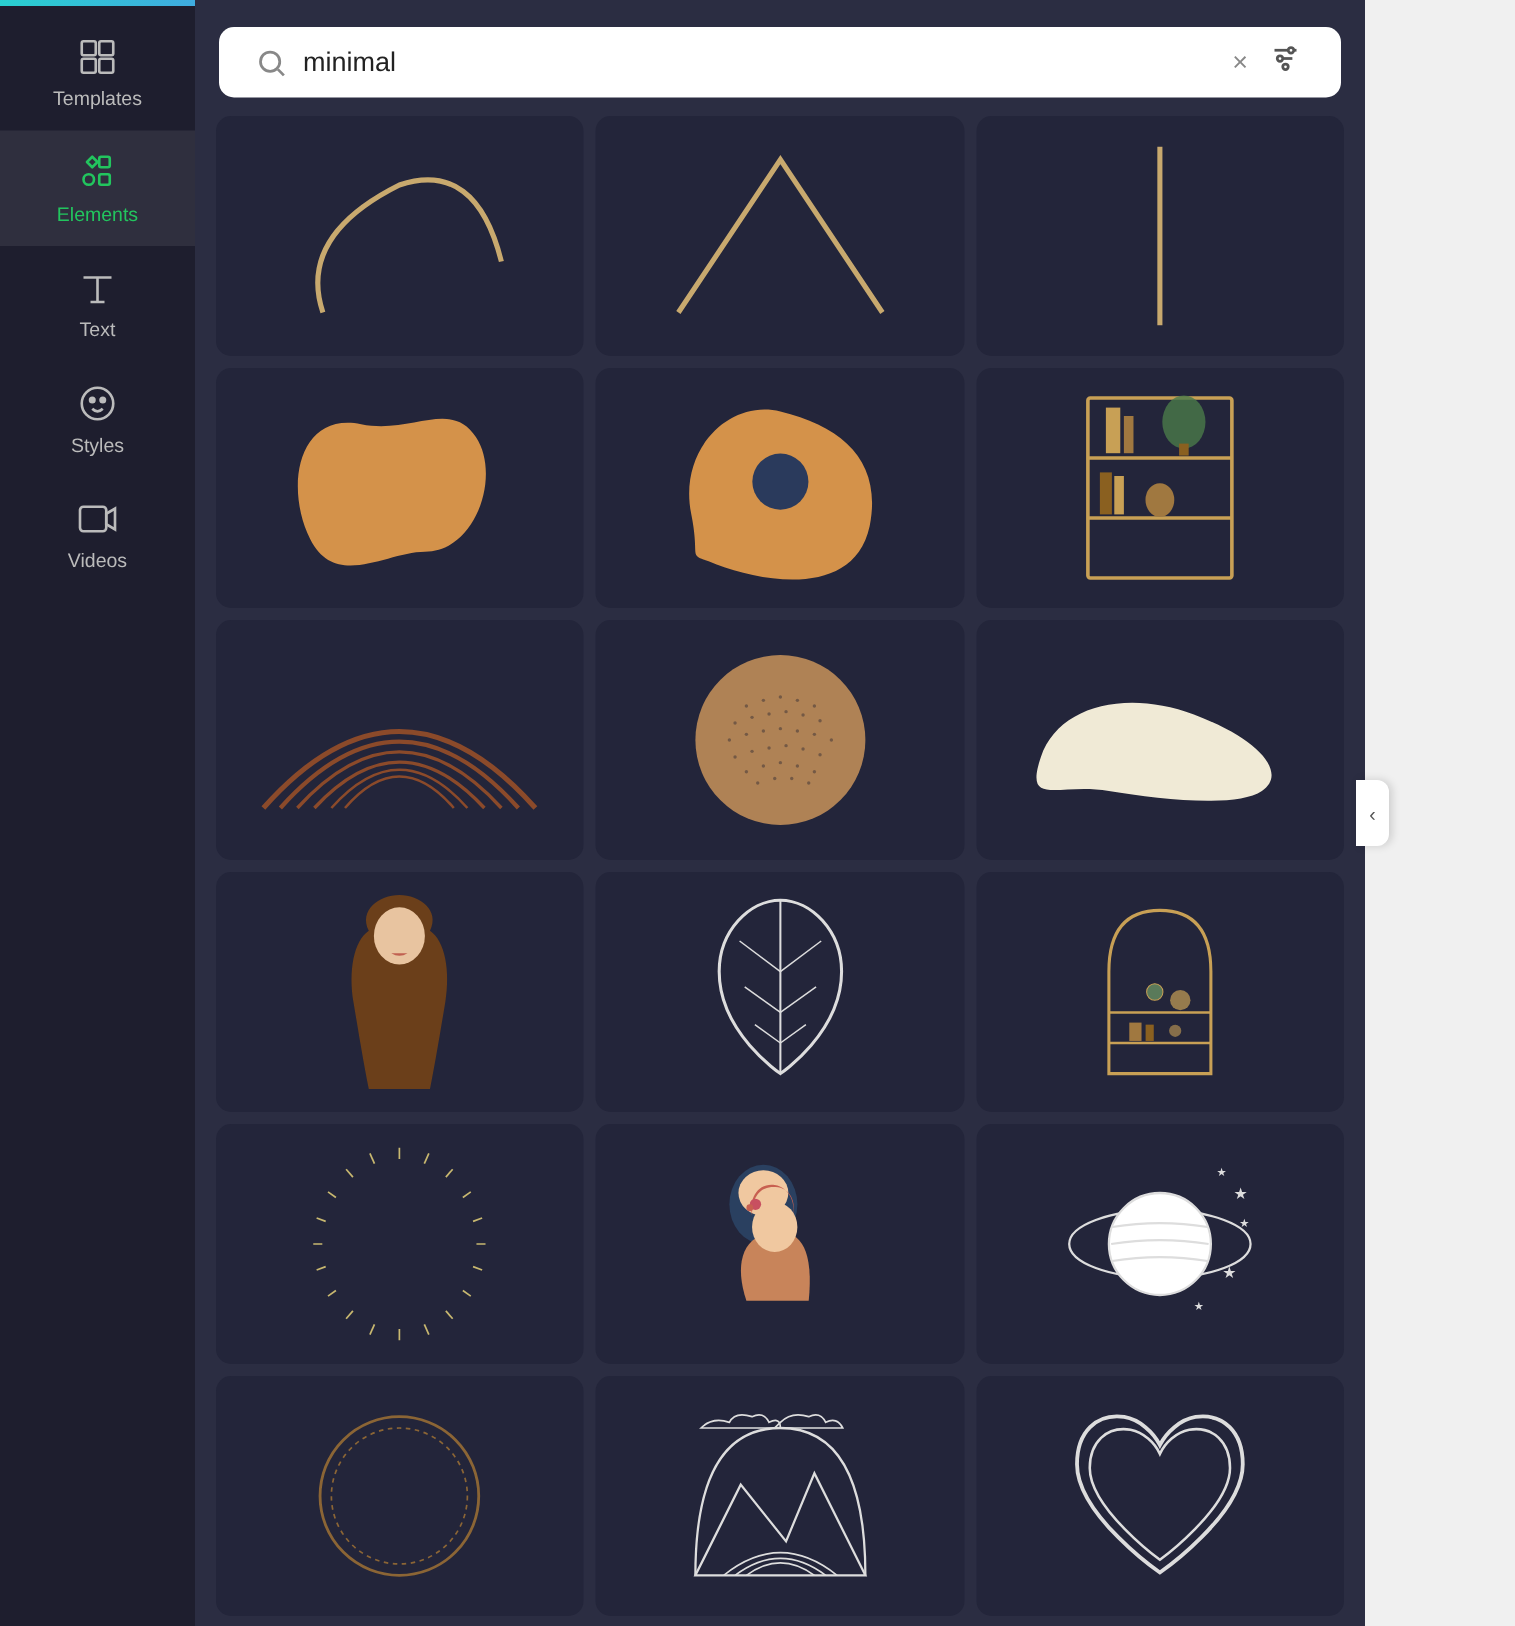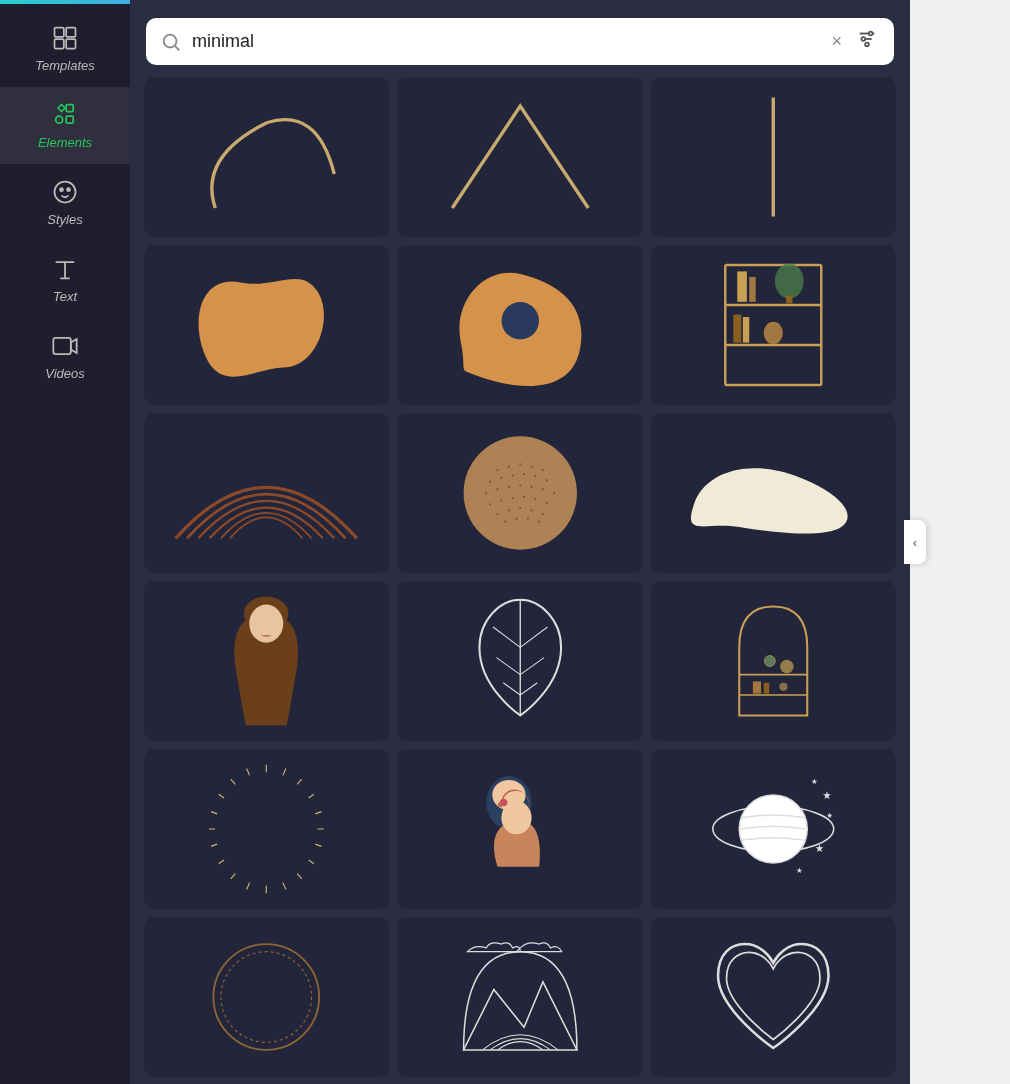--- a/index.html
+++ b/index.html
@@ -21,21 +21,20 @@
       width: 100%;
       display: flex;
       flex-direction: column;
       align-items: center;
       padding: 14px 10px;
       cursor: pointer;
       color: #bbb;
       font-size: 13px;
       gap: 6px;
       transition: background 0.2s;
-      font-style: italic;
     }
     .sidebar-item.active {
       color: #22c55e;
       background: rgba(255,255,255,0.08);
     }
     .sidebar-item svg { width: 28px; height: 28px; }
 
     
     #top-accent {
       position: absolute;
@@ -55,21 +54,21 @@
       position: relative;
     }
 
     
     #search-bar {
       margin: 18px 16px 12px 16px;
       background: #fff;
       border-radius: 10px;
       display: flex;
       align-items: center;
-      padding: 10px 14px;
+      padding: 10px 24px;
       gap: 10px;
       flex-shrink: 0;
     }
     #search-bar input {
       border: none;
       outline: none;
       font-size: 18px;
       flex: 1;
       color: #222;
       background: transparent;
@@ -170,33 +169,33 @@
       <path d="M6 6 L9 3 L12 6 L9 9 Z" stroke-linejoin="round"></path>
       <rect x="13" y="3" width="6" height="6" rx="1"></rect>
       <circle cx="7" cy="16" r="3"></circle>
       <rect x="13" y="13" width="6" height="6" rx="1"></rect>
     </svg>
     <span>Elements</span>
   </div>
 
   <div class="sidebar-item">
     <svg viewBox="0 0 24 24" fill="none" stroke="currentColor" stroke-width="1.5">
+      <path d="M4 6h16M12 6v14M8 20h8"></path>
+    </svg>
+    <span>Text</span>
+  </div>
+
+  <div class="sidebar-item">
+    <svg viewBox="0 0 24 24" fill="none" stroke="currentColor" stroke-width="1.5">
       <circle cx="12" cy="12" r="9"></circle>
       <circle cx="9" cy="10" r="2" fill="currentColor" stroke="none"></circle>
       <circle cx="15" cy="10" r="2" fill="currentColor" stroke="none"></circle>
       <path d="M9 15 Q12 18 15 15"></path>
     </svg>
     <span>Styles</span>
-  </div>
-
-  <div class="sidebar-item">
-    <svg viewBox="0 0 24 24" fill="none" stroke="currentColor" stroke-width="1.5">
-      <path d="M4 6h16M12 6v14M8 20h8"></path>
-    </svg>
-    <span>Text</span>
   </div>
 
 
   <div class="sidebar-item">
     <svg viewBox="0 0 24 24" fill="none" stroke="currentColor" stroke-width="1.5">
       <rect x="2" y="5" width="15" height="14" rx="2"></rect>
       <path d="M17 9l5-3v12l-5-3V9z"></path>
     </svg>
     <span>Videos</span>
   </div>

